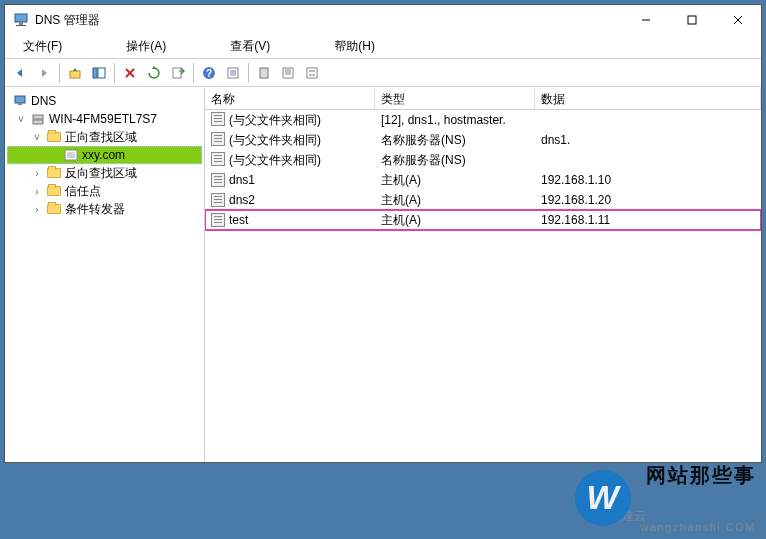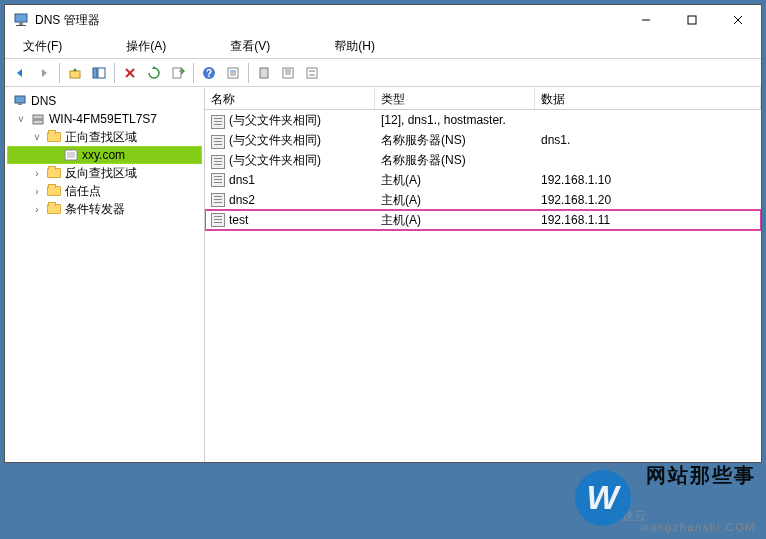--- a/index.html
+++ b/index.html
@@ -25,21 +25,21 @@
 .folder::before { content: ""; position: absolute; top: -3px; left: 0; width: 6px; height: 3px; background: #ffd96e; border: 1px solid #d9a93a; border-bottom: none; border-radius: 1px 1px 0 0; }
 .list-pane { flex: 1; display: flex; flex-direction: column; }
 .list-header { height: 22px; display: flex; border-bottom: 1px solid #d0d0d0; background: #fff; }
 .col-head { font-size: 12px; padding: 3px 6px; border-right: 1px solid #e0e0e0; cursor: pointer; }
 .col1 { width: 170px; }
 .col2 { width: 160px; }
 .col3 { flex: 1; }
 .list-body { flex: 1; overflow: auto; position: relative; }
 .row { height: 20px; display: flex; align-items: center; font-size: 12px; cursor: pointer; }
 .row.highlighted { outline: 2px solid #d946a8; outline-offset: -1px; }
-.cell { padding: 0 6px; overflow: hidden; text-overflow: ellipsis; white-space: nowrap; display: flex; align-items: flex-end; }
+.cell { padding: 0 6px; overflow: hidden; text-overflow: ellipsis; white-space: nowrap; display: flex; align-items: flex-start; }
 .cell.col1 .rec-icon { width: 14px; height: 14px; border: 1px solid #888; background: #f0f0f0; margin-right: 4px; display: inline-block; position: relative; }
 .rec-icon::after { content: ""; position: absolute; left: 2px; top: 2px; right: 2px; bottom: 2px; background: repeating-linear-gradient(#888 0 1px, transparent 1px 3px); }
 .watermark { position: absolute; right: 10px; bottom: 6px; display: flex; align-items: center; gap: 10px; opacity: 0.9; pointer-events: none; }
 .wm-circle { width: 56px; height: 56px; border-radius: 50%; background: #1578c9; display: flex; align-items: center; justify-content: center; color: #fff; font-size: 34px; font-weight: bold; font-style: italic; }
 .wm-text { color: #555; text-align: right; }
 .wm-text .cn { font-size: 20px; font-weight: bold; letter-spacing: 2px; color: #000000; }
 .wm-text .en { font-size: 11px; letter-spacing: 1.5px; color: #888; margin-top: 32px; }
 .wm-small { position: absolute; right: 120px; bottom: 14px; color: #999; font-size: 12px; opacity: 0.55; pointer-events: none; }
 svg { display: block; }
 </style>

